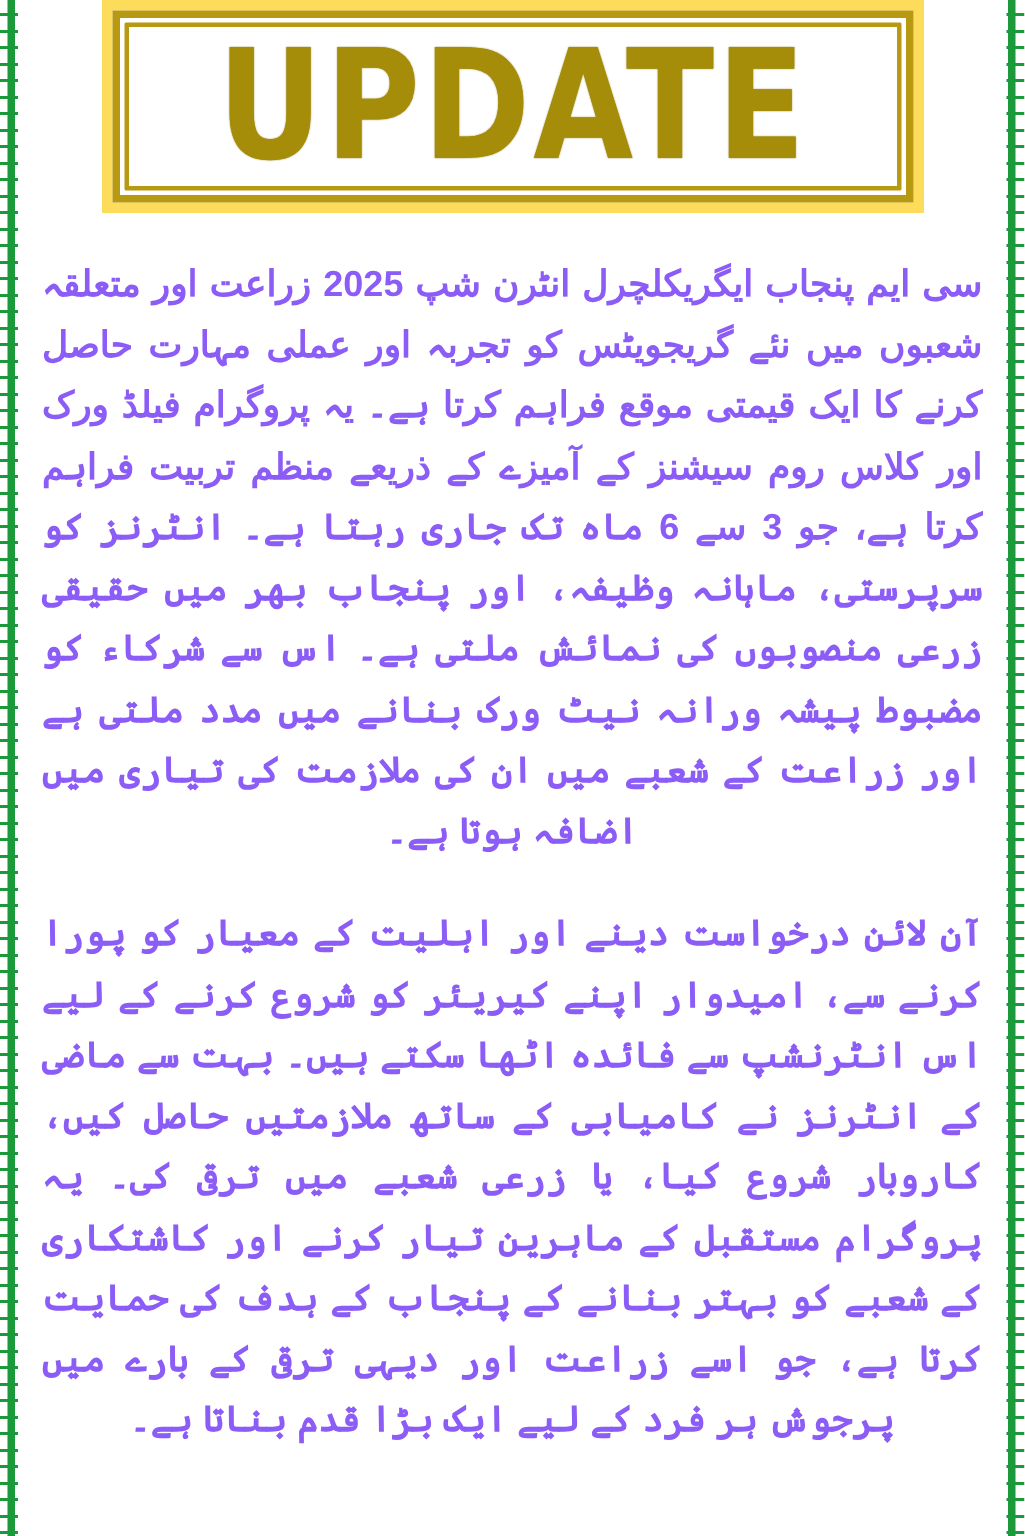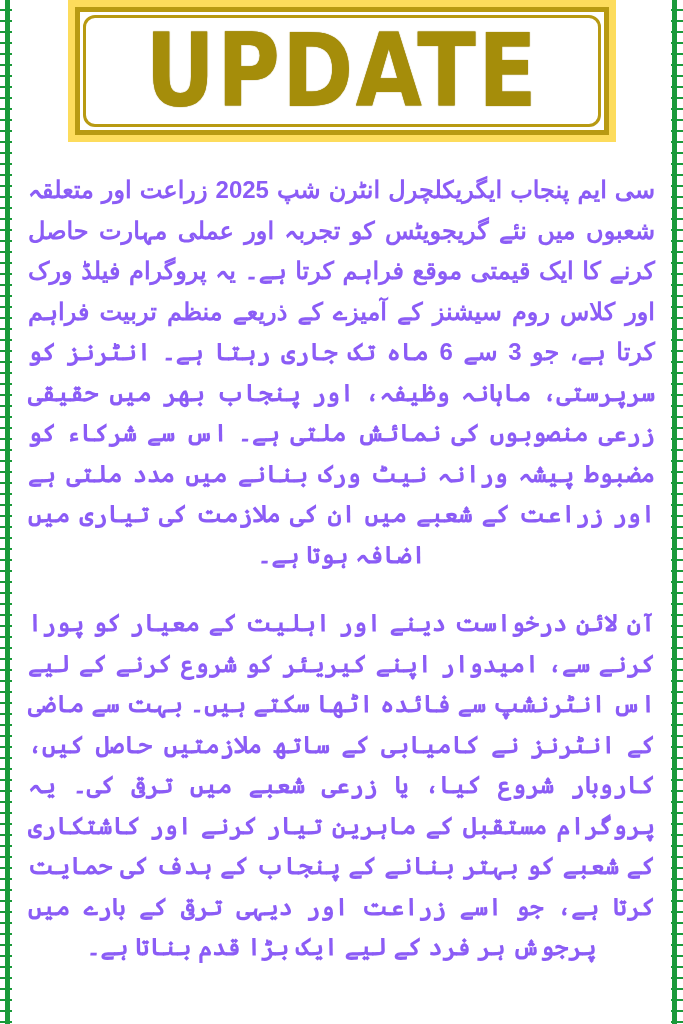--- a/index.html
+++ b/index.html
@@ -61,21 +61,21 @@
       box-sizing: border-box;
       border: 5px solid #b89a12;
       padding: 3px;
       background: #ffffff;
     }
     .banner .frame-inner {
       width: 100%;
       height: 100%;
       box-sizing: border-box;
       border: 3px solid #b89a12;
-      border-radius: 12px;
+      border-radius: 1px;
       display: flex;
       align-items: center;
       justify-content: center;
       background: #ffffff;
     }
     .banner .stamp-text {
       font-family: "DejaVu Sans", sans-serif;
       font-weight: bold;
       font-size: 86px;
       line-height: 1;

